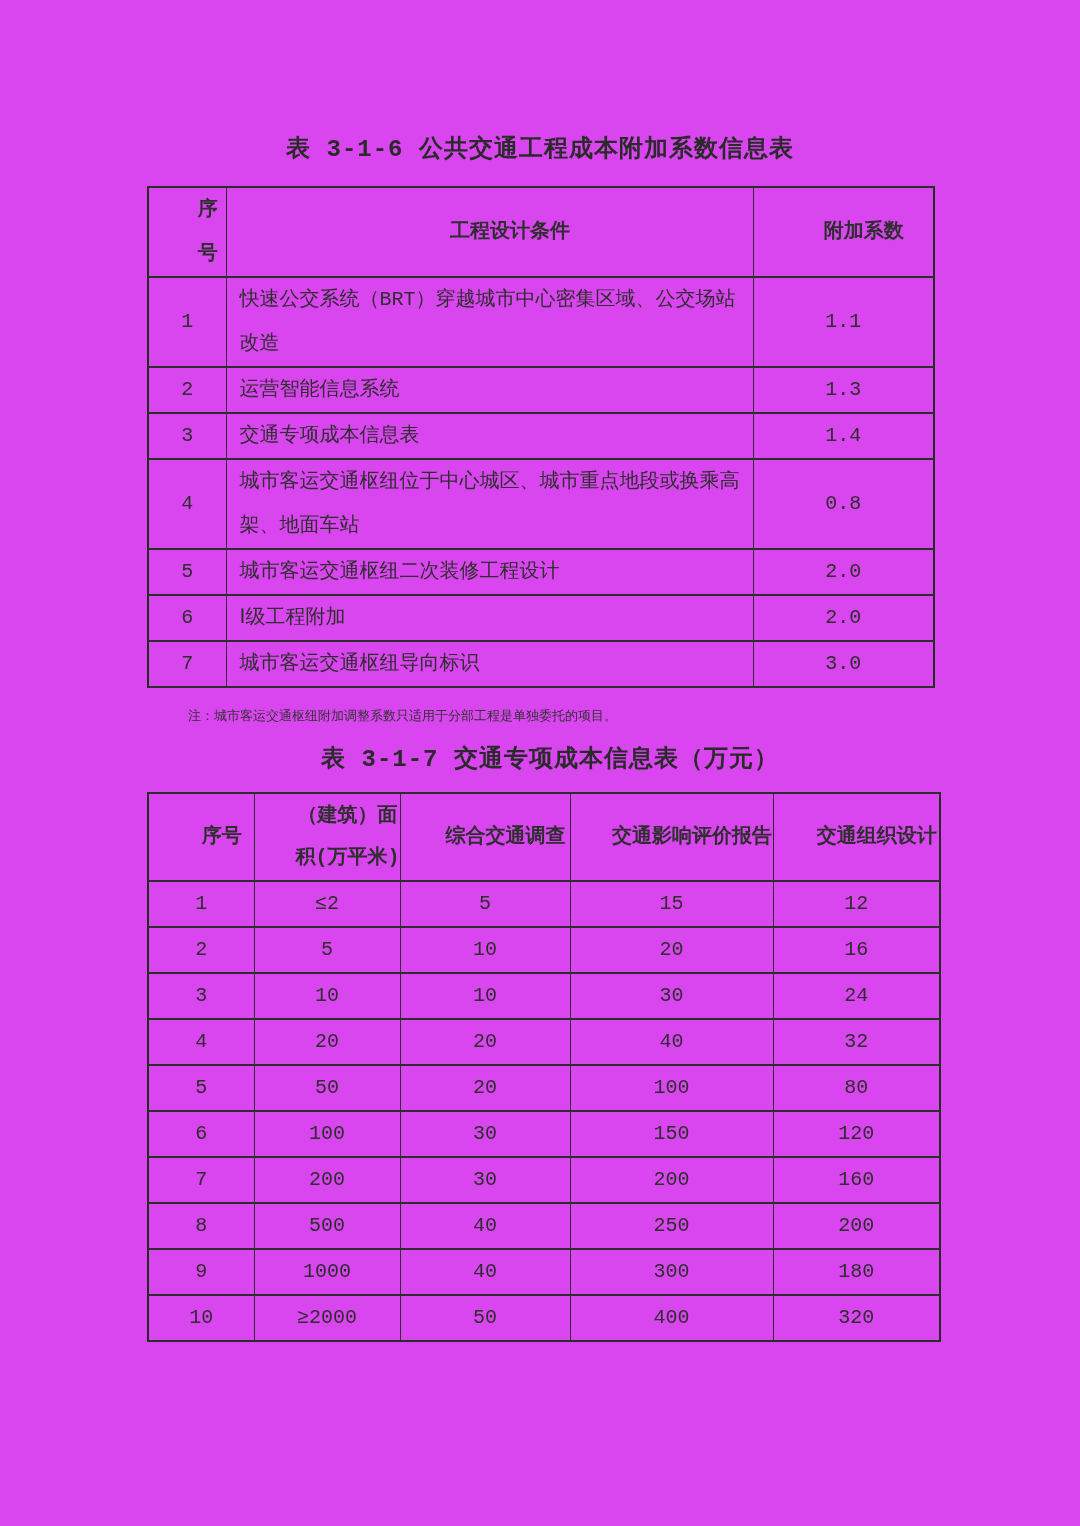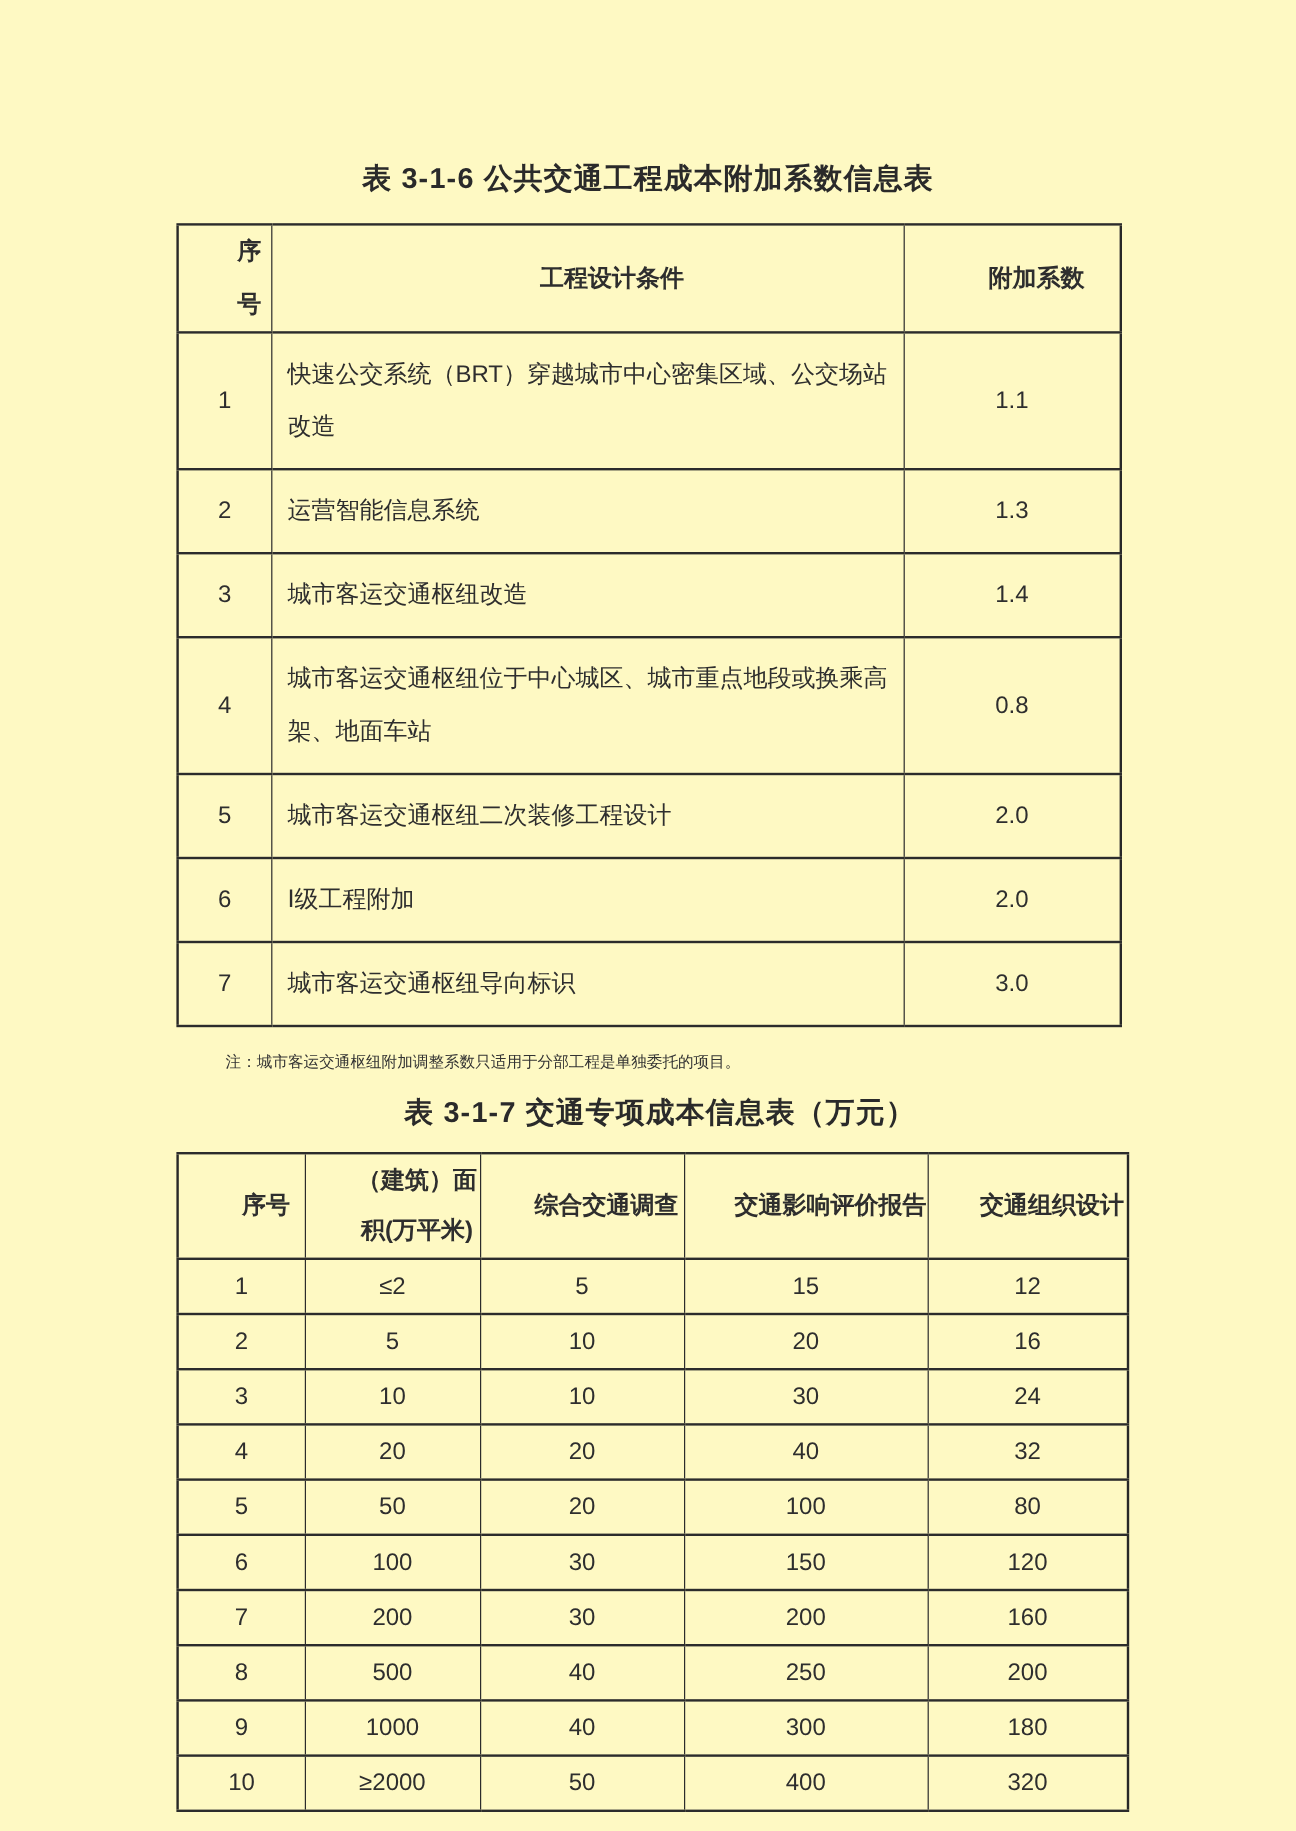--- a/index.html
+++ b/index.html
@@ -5,23 +5,23 @@
   html, body {
     margin: 0;
     padding: 0;
     background: #ffffff;
   }
   .page {
     position: relative;
     width: 1080px;
     height: 1526px;
     margin: 0 auto;
-    background: #fef9c3;
+    background: #d946ef;
     color: #2f2f2f;
-    font-family: Liberation Sans, sans-serif;
+    font-family: Liberation Mono, monospace;
     overflow: hidden;
     box-sizing: border-box;
     padding-top: 138px;
   }
   .tbl-title {
     margin: 0;
     font-size: 24px;
     font-weight: bold;
     line-height: 24px;
     text-align: center;
@@ -50,21 +50,21 @@
     text-align: center;
     vertical-align: middle;
     font-weight: normal;
     overflow: hidden;
   }
   table { border: 2.5px solid #282828; }
   thead th { font-weight: bold; padding-left: 41px; }
 
   .t1 .c-cond-cell {
     text-align: left;
-    padding: 12px 13px;
+    padding: 0 13px;
   }
   .t2 thead th { height: 86px; }
   .c-area-hdr { white-space: pre-line; line-height: 42px; }
   .t2 tbody td { height: 44px; }
 
   .note {
     margin: 0;
     font-size: 13px;
     color: #333333;
   }
@@ -108,21 +108,21 @@
         <td class="c-cond-cell">快速公交系统（BRT）穿越城市中心密集区域、公交场站改造</td>
         <td>1.1</td>
       </tr>
       <tr>
         <td>2</td>
         <td class="c-cond-cell">运营智能信息系统</td>
         <td>1.3</td>
       </tr>
       <tr>
         <td>3</td>
-        <td class="c-cond-cell">城市客运交通枢纽改造</td>
+        <td class="c-cond-cell">交通专项成本信息表</td>
         <td>1.4</td>
       </tr>
       <tr>
         <td>4</td>
         <td class="c-cond-cell">城市客运交通枢纽位于中心城区、城市重点地段或换乘高架、地面车站</td>
         <td>0.8</td>
       </tr>
       <tr>
         <td>5</td>
         <td class="c-cond-cell">城市客运交通枢纽二次装修工程设计</td>

